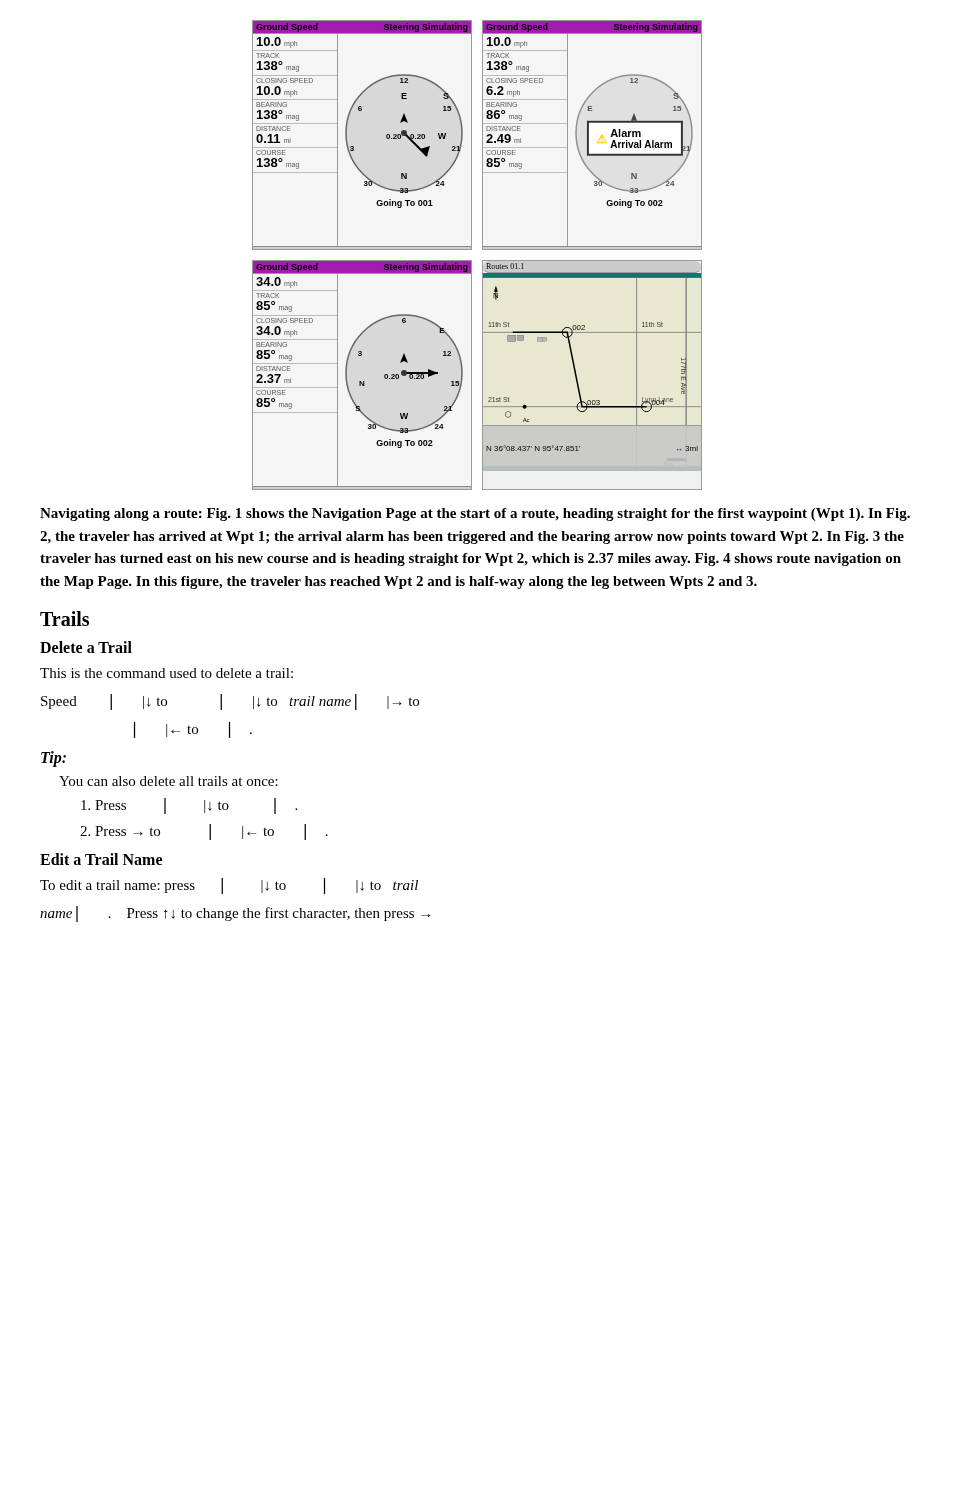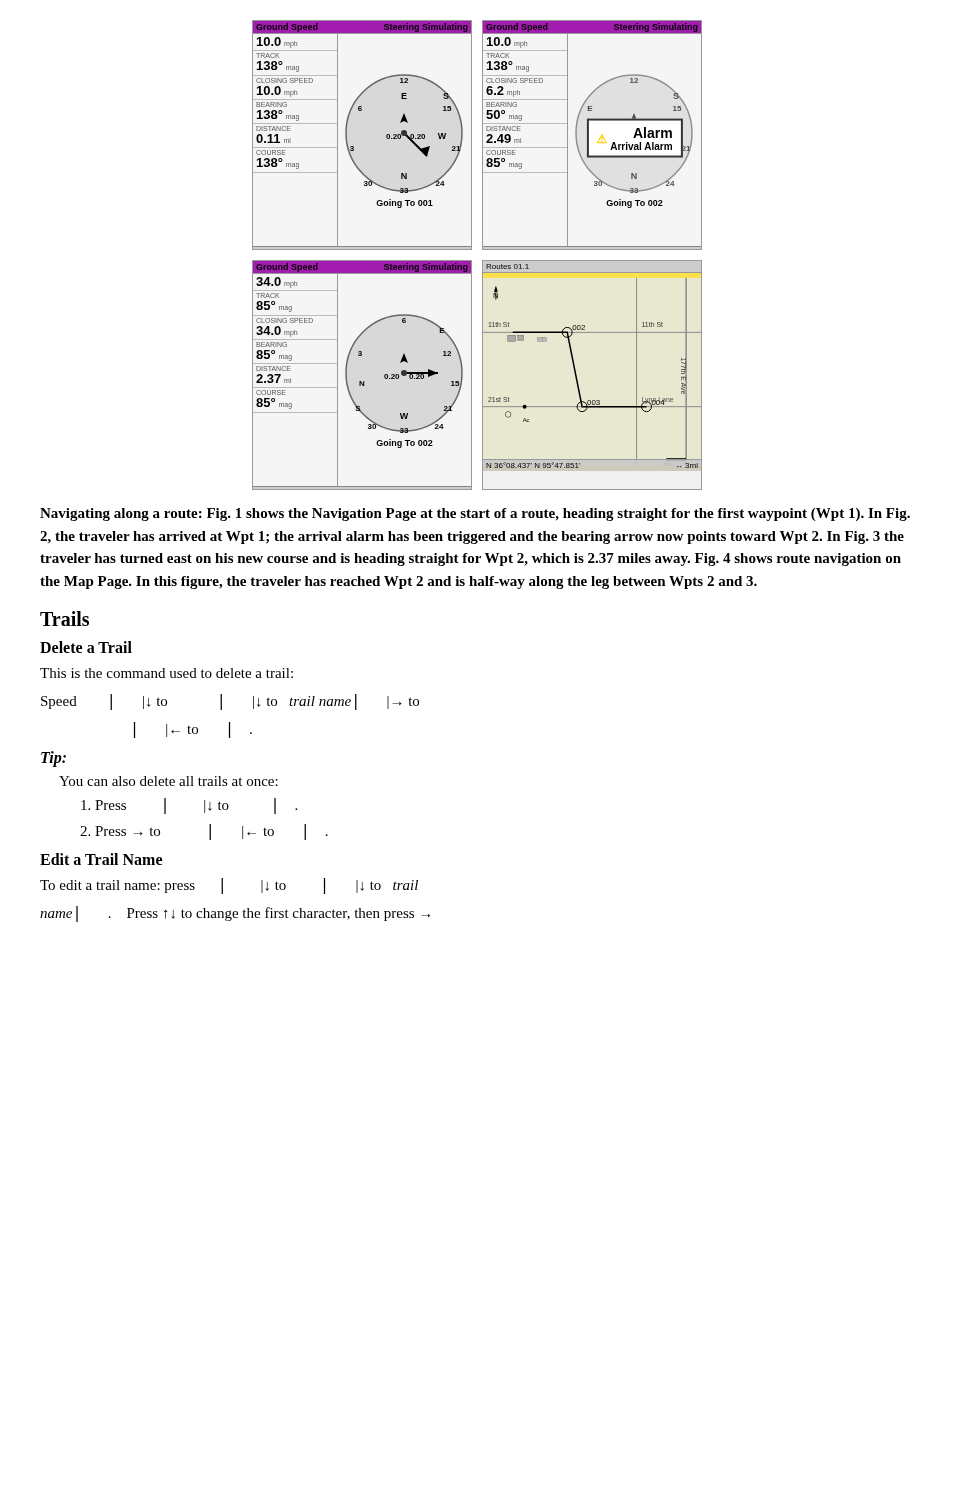--- a/index.html
+++ b/index.html
@@ -95,42 +95,43 @@
       background: #f0f0f0;
       position: relative;
       overflow: hidden;
     }
 
     .map-header-bar {
       background: #ccc;
       font-size: 8px;
       padding: 1px 3px;
       border-bottom: 1px solid #999;
-      font-family: Liberation Sans, sans-serif;
+      font-family: Liberation Serif, serif;
       display: flex;
       justify-content: space-between;
+      border-radius: 6px;
     }
 
     .map-content {
       position: relative;
       width: 100%;
       height: calc(100% - 30px);
-      background: #fde047;
+      background: #0f766e;
       overflow: hidden;
     }
 
     .map-footer {
       position: absolute;
       bottom: 0;
       left: 0;
       right: 0;
       background: rgba(200,200,200,0.9);
       font-family: Arial, sans-serif;
       font-size: 8px;
-      padding: 1px 3px;
+      padding: 18px 3px;
       display: flex;
       justify-content: space-between;
       border-top: 1px solid #999;
     }
 
     
     .caption-text {
       margin: 12px 0 16px 0;
       line-height: 1.5;
       font-size: 15px;
@@ -318,40 +319,40 @@
           <span class="nav-field-value">138°</span>
           <span class="nav-field-unit">mag</span>
         </div>
         <div class="nav-field">
           <div class="nav-field-label">Closing Speed</div>
           <span class="nav-field-value">6.2</span>
           <span class="nav-field-unit">mph</span>
         </div>
         <div class="nav-field">
           <div class="nav-field-label">Bearing</div>
-          <span class="nav-field-value">50°</span>
+          <span class="nav-field-value">86°</span>
           <span class="nav-field-unit">mag</span>
         </div>
         <div class="nav-field">
           <div class="nav-field-label">Distance</div>
           <span class="nav-field-value">2.49</span>
           <span class="nav-field-unit">mi</span>
         </div>
         <div class="nav-field">
           <div class="nav-field-label">Course</div>
           <span class="nav-field-value">85°</span>
           <span class="nav-field-unit">mag</span>
         </div>
       </div>
       <div class="nav-compass-area" style="position:relative;">
 
         <div class="alarm-popup">
           <span class="alarm-icon">⚠</span>
           <div>
-            <div style="font-size:14px;text-align:right;">Alarm</div>
+            <div style="font-size:11px;">Alarm</div>
             <div style="font-size:10px;">Arrival Alarm</div>
           </div>
         </div>
         <svg width="125" height="125" viewBox="0 0 125 125" style="opacity:0.7;">
           <circle cx="62" cy="62" r="58" stroke="#666" stroke-width="1.5" fill="#d8d8d8"></circle>
           <text x="62" y="12" text-anchor="middle" font-size="8" font-weight="bold" font-family="Arial">12</text>
           <text x="105" y="40" text-anchor="middle" font-size="8" font-weight="bold" font-family="Arial">15</text>
           <text x="114" y="80" text-anchor="middle" font-size="8" font-weight="bold" font-family="Arial">21</text>
           <text x="98" y="115" text-anchor="middle" font-size="8" font-weight="bold" font-family="Arial">24</text>
           <text x="62" y="122" text-anchor="middle" font-size="8" font-weight="bold" font-family="Arial">33</text>

